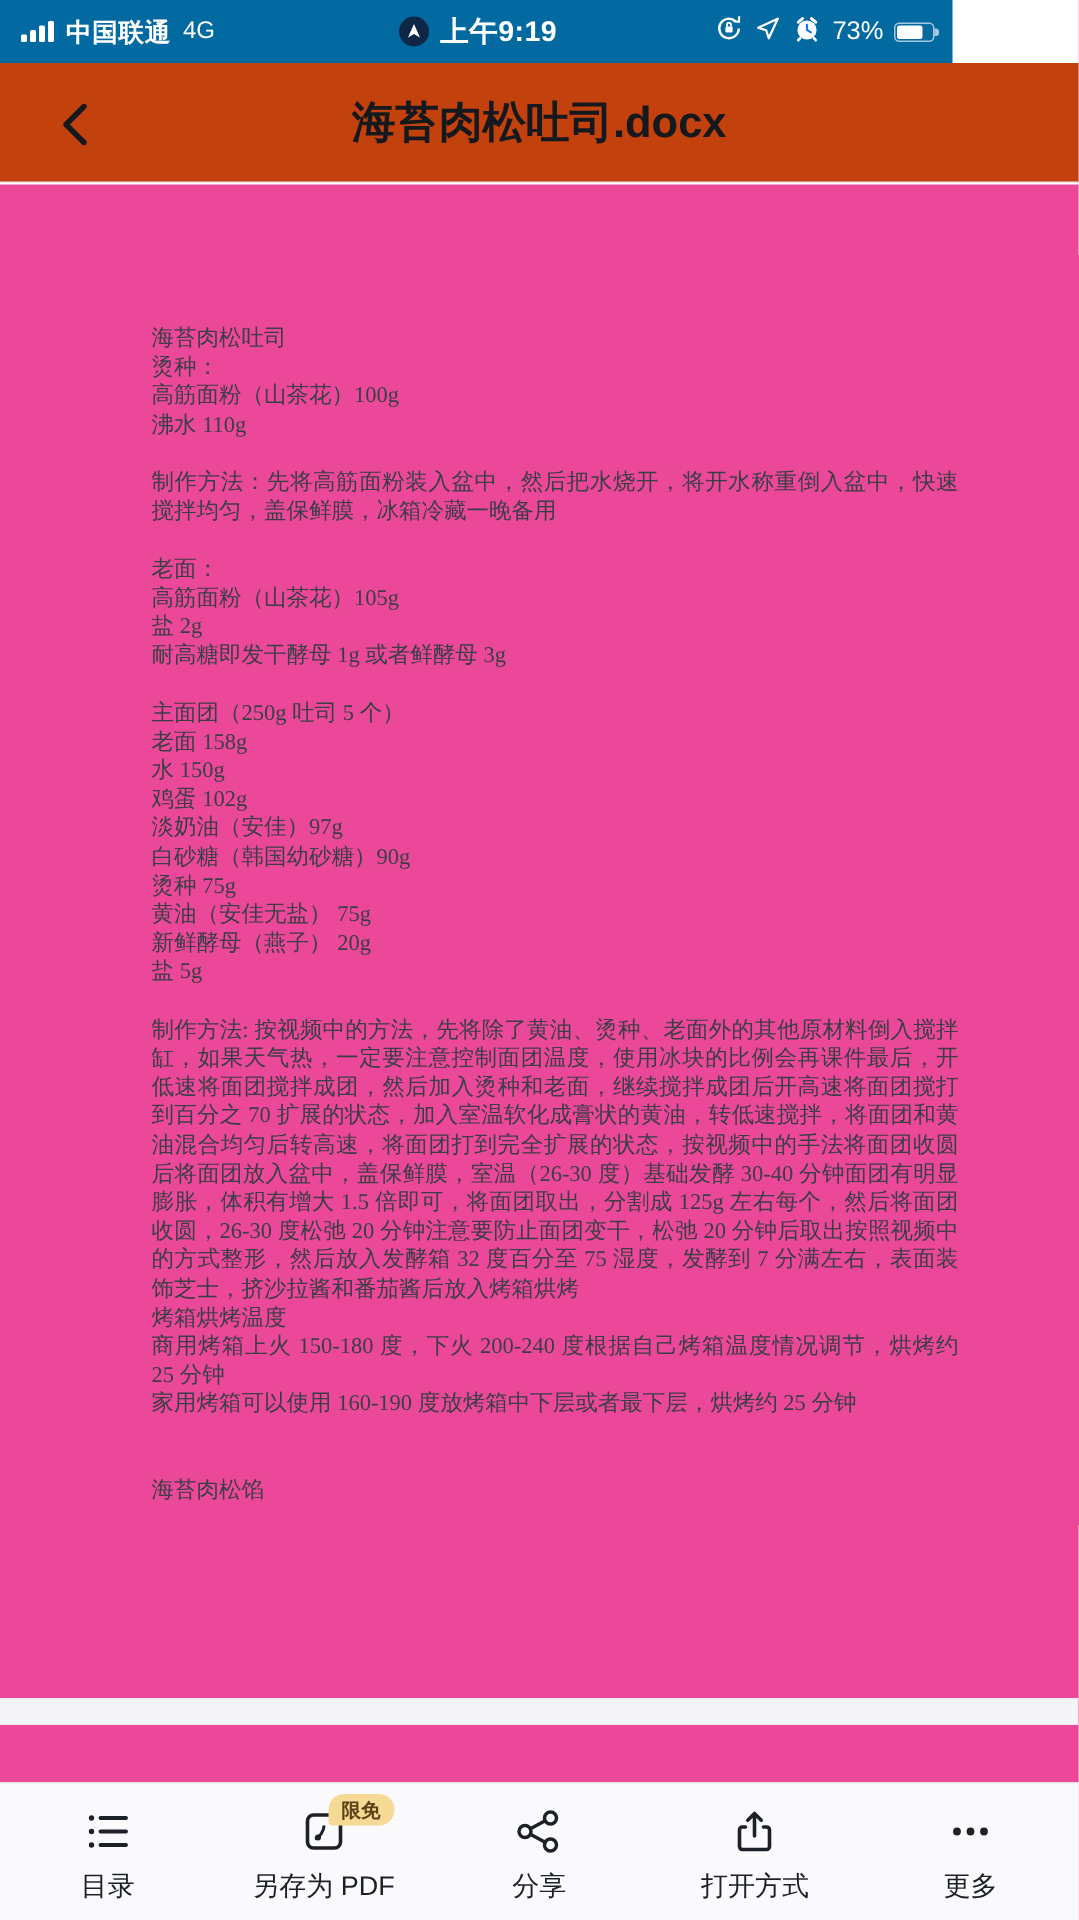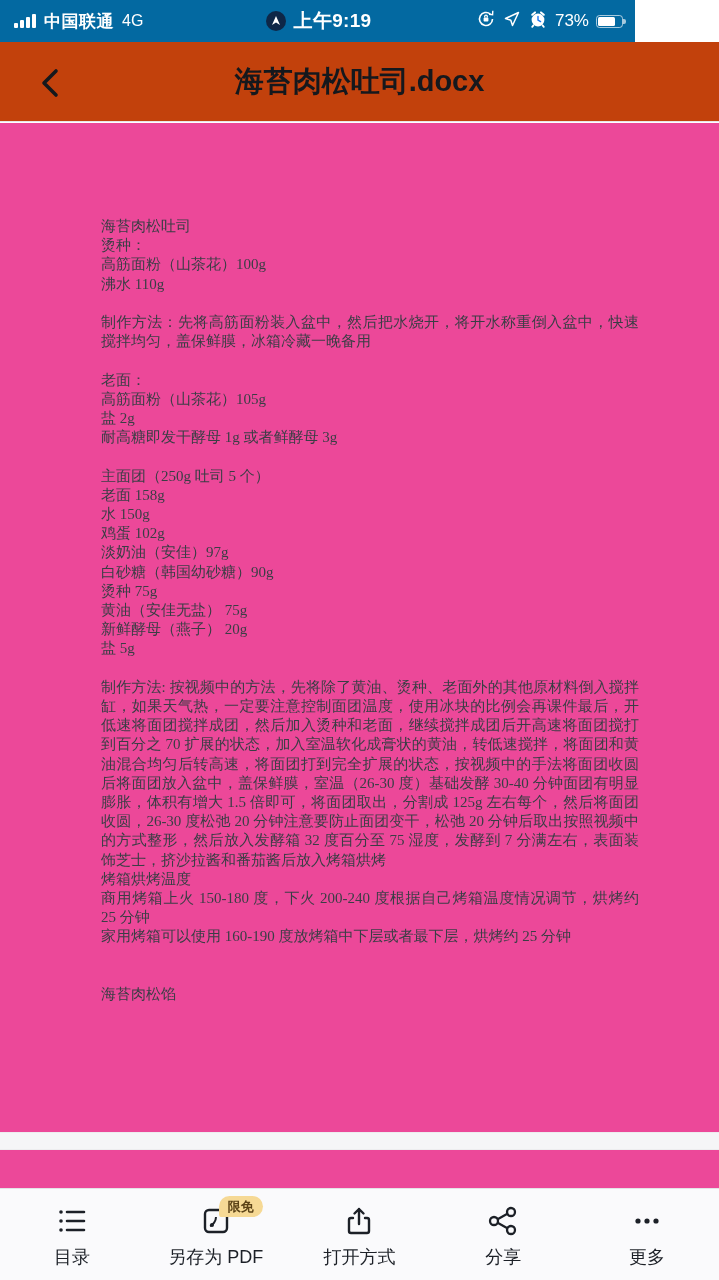--- a/index.html
+++ b/index.html
@@ -177,42 +177,42 @@
           <path d="M10 21 c3-1 6-5 6-9" stroke-width="2"></path>
           <circle cx="12" cy="20" r="2" fill="#1c2027" stroke="none"></circle>
         </svg>
         <span class="badge">限免</span>
       </span>
       <span class="tb-label">另存为 PDF</span>
     </div>
 
     <div class="tb-item">
       <span class="tb-icon">
-        <svg width="32" height="32" viewBox="0 0 32 32" fill="none" stroke="#1c2027" stroke-width="2.4" stroke-linecap="round" stroke-linejoin="round">
-          <path d="M10 13 H8 a2 2 0 0 0 -2 2 v11 a2 2 0 0 0 2 2 h16 a2 2 0 0 0 2 -2 V15 a2 2 0 0 0 -2 -2 h-2"></path>
-          <path d="M16 19 V4 M11.5 8.5 L16 4 L20.5 8.5"></path>
-        </svg>
-      </span>
-      <span class="tb-label">打开方式</span>
-    </div>
-
-    <div class="tb-item">
-      <span class="tb-icon">
         <svg width="32" height="32" viewBox="0 0 32 32" fill="none" stroke="#1c2027" stroke-width="2.3">
           <circle cx="7" cy="16" r="4"></circle>
           <circle cx="24" cy="7" r="4"></circle>
           <circle cx="24" cy="25" r="4"></circle>
           <path d="M10.6 14.2 L20.4 8.8 M10.6 17.8 L20.4 23.2"></path>
         </svg>
       </span>
       <span class="tb-label">分享</span>
     </div>
 
     <div class="tb-item">
       <span class="tb-icon">
+        <svg width="32" height="32" viewBox="0 0 32 32" fill="none" stroke="#1c2027" stroke-width="2.4" stroke-linecap="round" stroke-linejoin="round">
+          <path d="M10 13 H8 a2 2 0 0 0 -2 2 v11 a2 2 0 0 0 2 2 h16 a2 2 0 0 0 2 -2 V15 a2 2 0 0 0 -2 -2 h-2"></path>
+          <path d="M16 19 V4 M11.5 8.5 L16 4 L20.5 8.5"></path>
+        </svg>
+      </span>
+      <span class="tb-label">打开方式</span>
+    </div>
+
+    <div class="tb-item">
+      <span class="tb-icon">
         <svg width="34" height="32" viewBox="0 0 34 32">
           <circle cx="8" cy="16" r="2.6" fill="#1c2027"></circle>
           <circle cx="17" cy="16" r="2.6" fill="#1c2027"></circle>
           <circle cx="26" cy="16" r="2.6" fill="#1c2027"></circle>
         </svg>
       </span>
       <span class="tb-label">更多</span>
     </div>
 
   </div>

